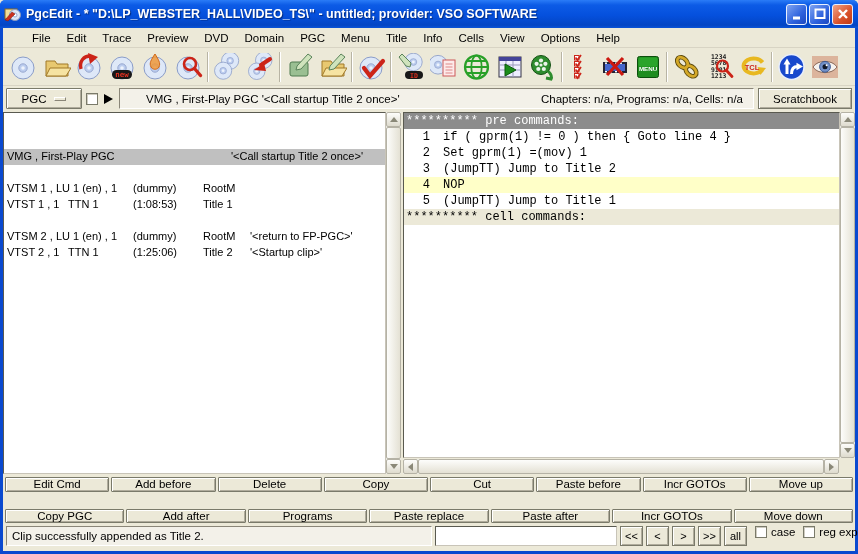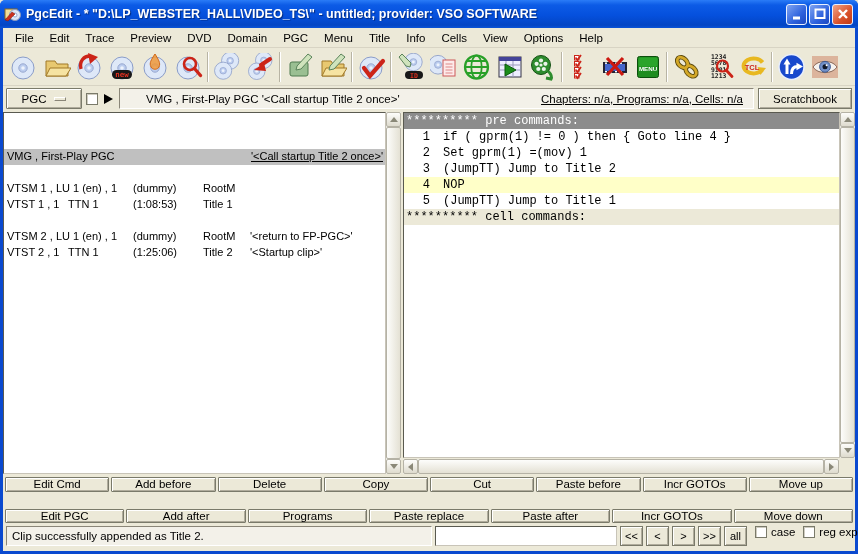--- a/index.html
+++ b/index.html
@@ -33,21 +33,21 @@
   .wbtn {
     width: 21px; height: 21px; border-radius: 3px; border: 1px solid #e8f0ff;
     display: flex; align-items: center; justify-content: center;
   }
   .wbtn.minmax { background: linear-gradient(135deg, #7fa4f2 0%, #2e62dd 60%, #1b47c0 100%); }
   .wbtn.close  { background: linear-gradient(135deg, #f0a488 0%, #d9512a 60%, #bf3a16 100%); }
 
   
   .menubar {
     height: 20px; flex: none; display: flex; align-items: center;
-    padding-left: 4px; font-size: 11.5px; border-bottom: 1px solid #d8d4c4;
+    padding-left: 21px; font-size: 11.5px; border-bottom: 1px solid #d8d4c4;
     background: #ece9d8;
   }
   .menu-item { padding: 2px 8px; color: #000; }
 
   
   .toolbar {
     height: 38px; flex: none; display: flex; align-items: center;
     padding-left: 4px; background: #ece9d8; border-bottom: 1px solid #d8d4c4;
   }
   .tool-btn {
@@ -78,21 +78,21 @@
     width: 12px; height: 12px; flex: none; background: #fff;
     border: 1px solid #7a7a6a; box-shadow: inset 1px 1px 0 #cfccc0;
   }
   .play-tri { width: 0; height: 0; flex: none;
     border-left: 9px solid #000; border-top: 5.5px solid transparent; border-bottom: 5.5px solid transparent; margin: 0 2px; }
   .pgc-display {
     flex: 1; height: 21px; display: flex; align-items: center;
     background: #f3f1e9; font-size: 11.5px; padding: 0 6px 0 26px;
     border: 1px solid; border-color: #8a8678 #fff #fff #8a8678; white-space: nowrap; overflow: hidden;
   }
-  .pgc-display .stats { margin-left: auto; padding-right: 4px; text-decoration: underline; }
+  .pgc-display .stats { margin-left: auto; padding-right: 4px; }
   .scratch-btn {
     width: 94px; height: 21px; flex: none; font-size: 11.5px;
     font-family: "Liberation Sans", sans-serif;
     background: #ece9d8; border: 1px solid #7a7a6a;
     box-shadow: inset 1px 1px 0 #ffffff, inset -1px -1px 0 #b0ac9c;
   }
 
   
   .main { flex: 1; display: flex; gap: 2px; padding: 1px 0 2px 0; background: #ece9d8; min-height: 0; }
   .panel { position: relative; height: 100%; }
@@ -471,21 +471,21 @@
       <span class="stats">Chapters: n/a,  Programs: n/a,  Cells: n/a</span>
     </div>
     <button class="scratch-btn">Scratchbook</button>
   </div>
 
   <div class="main">
     <div class="panel left">
       <div class="listbox" id="pgclist">
           <div class="lrow sel">
             <span style="left: 3px;">VMG , First-Play PGC</span>
-            <span style="left: 247px; text-decoration: underline;">'&lt;Call startup Title 2 once&gt;'</span>
+            <span style="left: 227px;">'&lt;Call startup Title 2 once&gt;'</span>
           </div>
           <div class="lrow"></div>
           <div class="lrow">
             <span style="left: 3px;">VTSM 1 , LU 1 (en) , 1</span>
             <span style="left: 129px;">(dummy)</span>
             <span style="left: 199px;">RootM</span>
           </div>
           <div class="lrow">
             <span style="left: 3px;">VTST 1 , 1</span>
             <span style="left: 64px;">TTN 1</span>
@@ -572,21 +572,21 @@
         <button class="act-btn">Edit Cmd</button>
         <button class="act-btn">Add before</button>
         <button class="act-btn">Delete</button>
         <button class="act-btn">Copy</button>
         <button class="act-btn">Cut</button>
         <button class="act-btn">Paste before</button>
         <button class="act-btn">Incr GOTOs</button>
         <button class="act-btn">Move up</button>
       </div>
       <div class="btnrow">
-        <button class="act-btn">Edit PGC</button>
+        <button class="act-btn">Copy PGC</button>
         <button class="act-btn">Add after</button>
         <button class="act-btn">Programs</button>
         <button class="act-btn">Paste replace</button>
         <button class="act-btn">Paste after</button>
         <button class="act-btn">Incr GOTOs</button>
         <button class="act-btn">Move down</button>
       </div>
     </div>
 
   <div class="statusbar">

